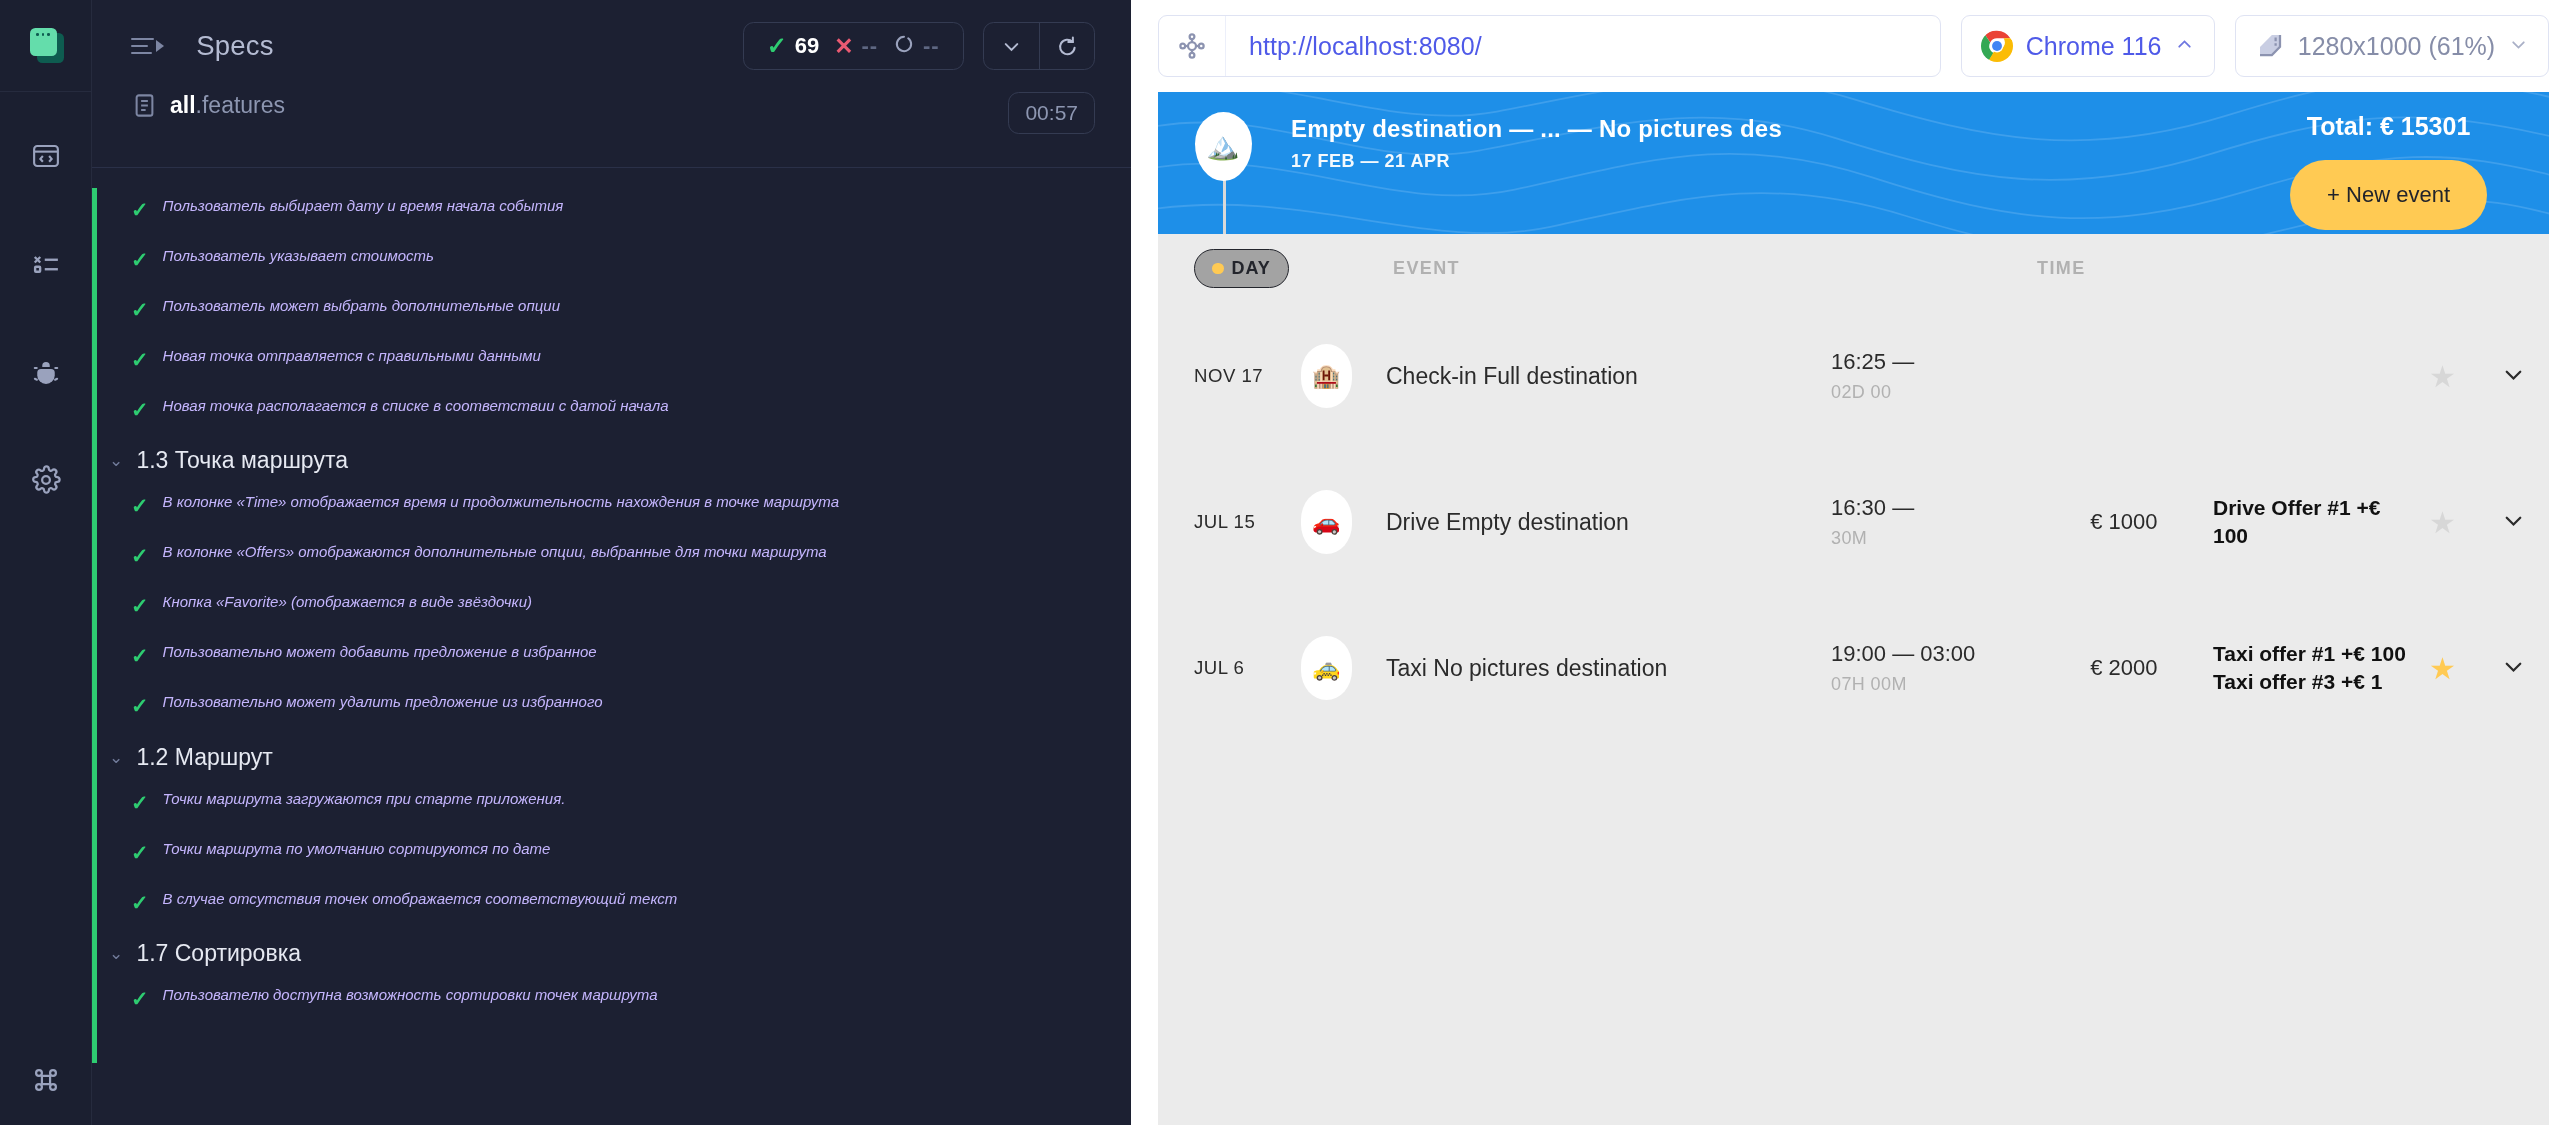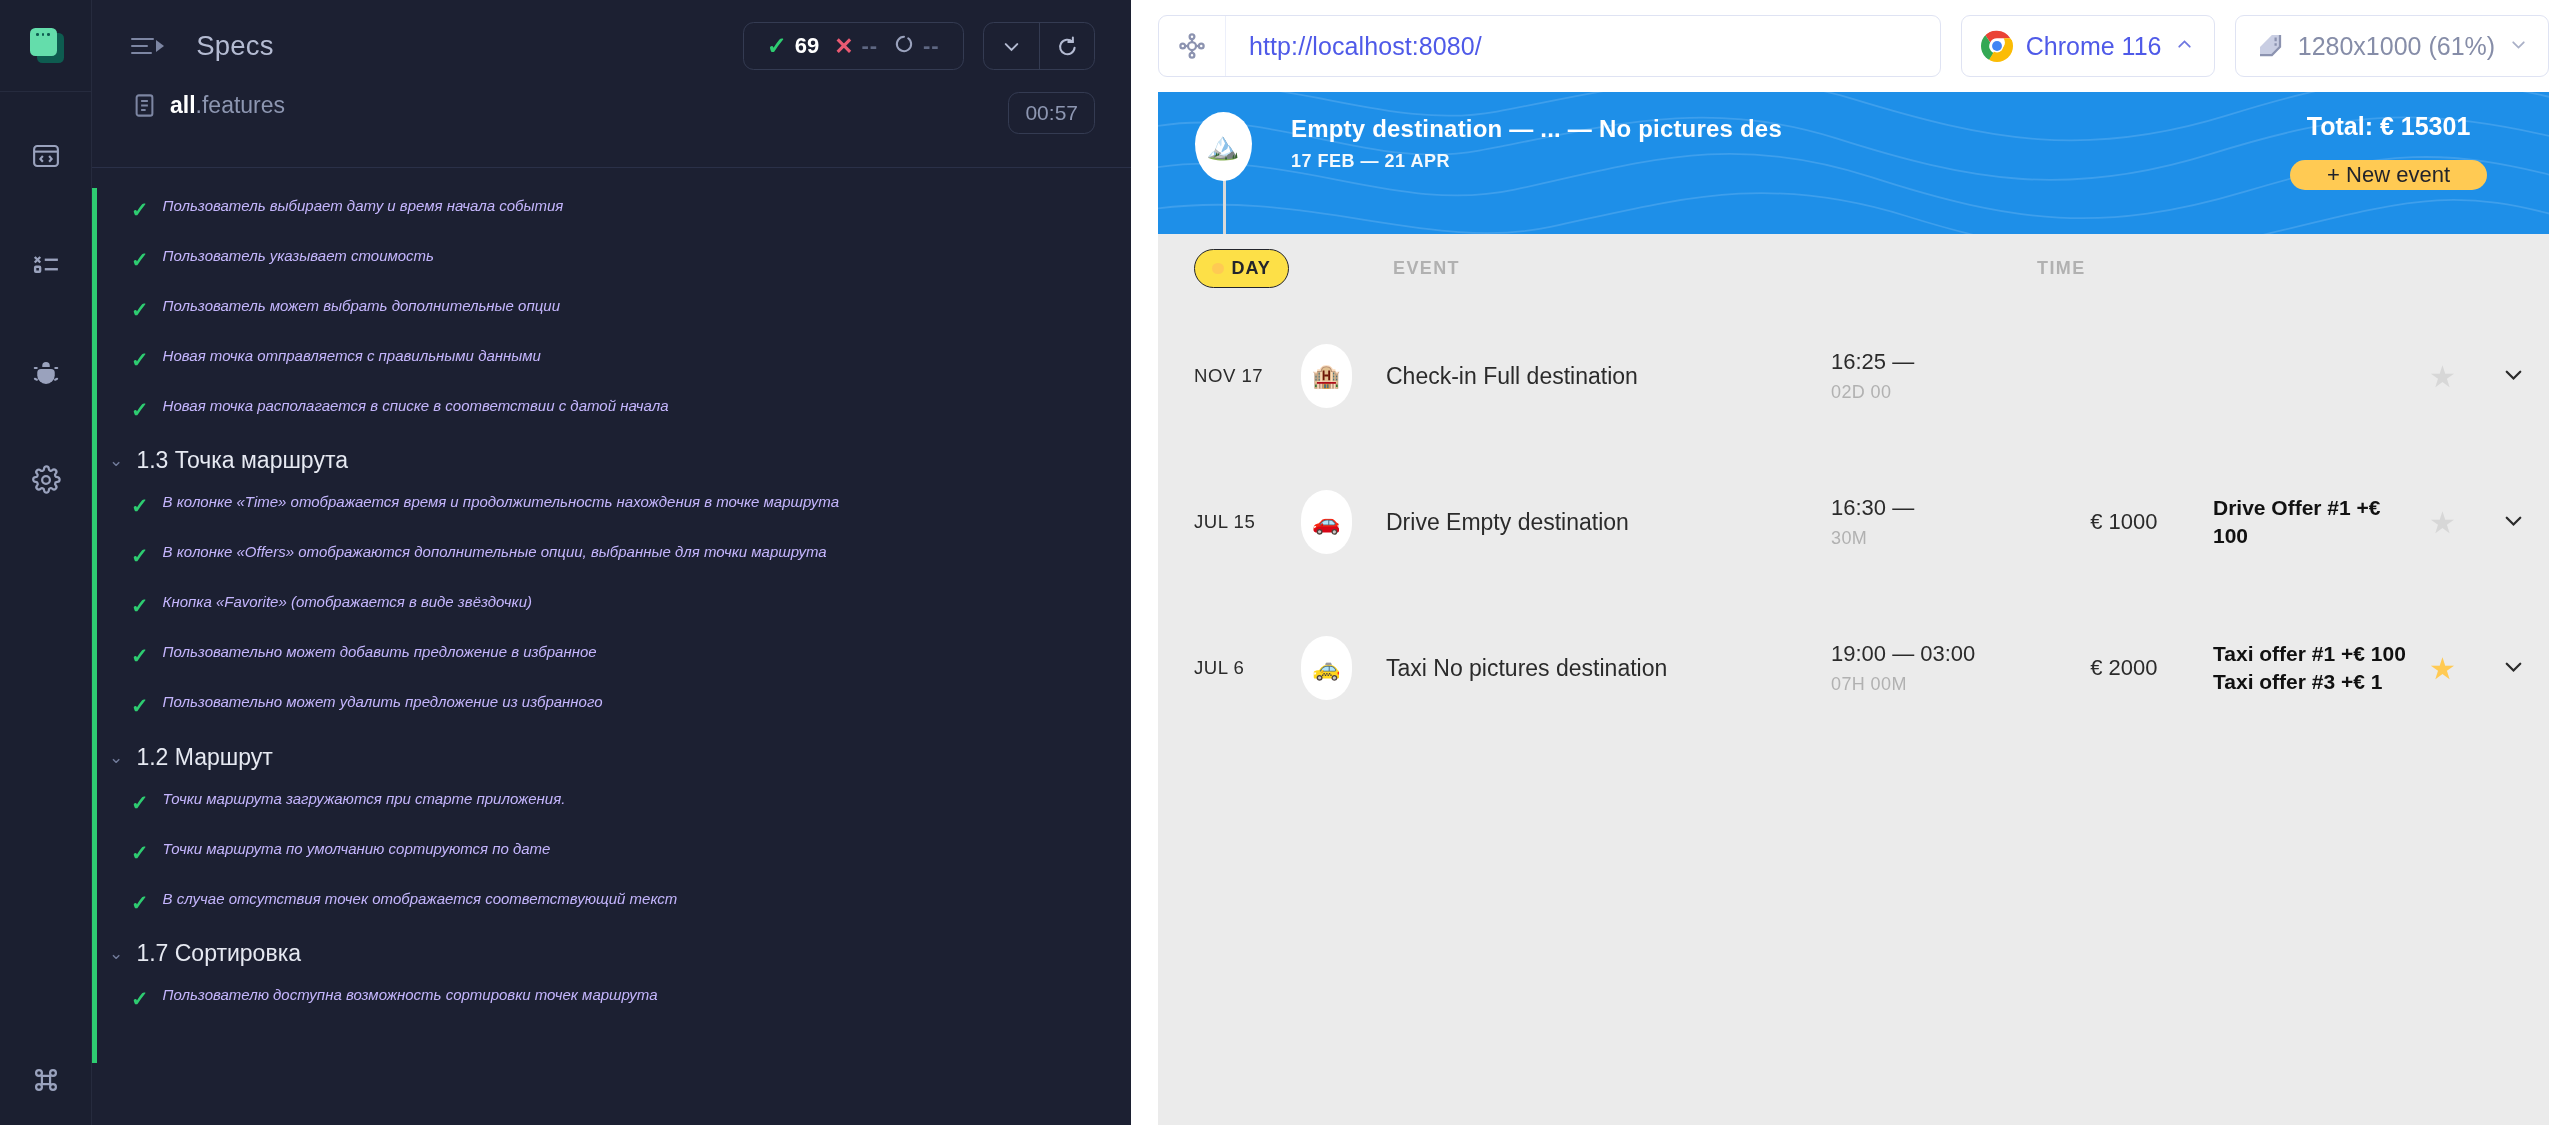--- a/index.html
+++ b/index.html
@@ -165,29 +165,29 @@
   .trip-title-wrap { padding-top: 23px; position: relative; z-index: 2; }
   .trip-title { color: #fff; font-size: 24px; font-weight: 700; letter-spacing: 0.2px; }
   .trip-dates { color: #ffffff; font-size: 18px; font-weight: 700; margin-top: 8px; letter-spacing: 0.5px; opacity: .95; }
   .trip-right {
     margin-left: auto; position: relative; z-index: 2;
     display: flex; flex-direction: column; align-items: center; padding: 19.5px 62px 0 0;
   }
   .trip-total { color: #fff; font-size: 25px; font-weight: 700; }
   .new-event {
     margin-top: 19.5px; background: #ffca53; color: #22242b;
-    border: none; border-radius: 36px; padding: 2px 37px;
+    border: none; border-radius: 36px; padding: 22px 37px;
     font-size: 22px; font-family: inherit; cursor: pointer; text-align: right;
   }
 
   .table-head { display: flex; align-items: center; height: 69px; padding-left: 36px; position: relative; }
   .day-pill {
     border: 1.8px solid #23252c; border-radius: 23px; height: 39px;
     display: flex; align-items: center; gap: 8px; padding: 0 17px;
-    font-size: 18px; font-weight: 700; letter-spacing: 0.9px; color: #23252c; background: #fde047;
+    font-size: 18px; font-weight: 700; letter-spacing: 0.9px; color: #23252c; background: #a3a3a3;
   }
   .day-dot { width: 11.5px; height: 11.5px; border-radius: 50%; background: #ffca53; }
   .col-event { position: absolute; left: 235px; color: #b1b1b1; font-size: 18px; font-weight: 700; letter-spacing: 1.4px; }
   .col-time { position: absolute; left: 879px; color: #b1b1b1; font-size: 18px; font-weight: 700; letter-spacing: 1.4px; }
 
   .row { display: flex; align-items: center; height: 146px; position: relative; padding-left: 36px; }
   .r-date { width: 107px; font-size: 18.6px; color: #2b2b2b; letter-spacing: 0.5px; flex: 0 0 107px; }
   .r-iconbub {
     width: 51px; height: 64px; background: #fff; border-radius: 50% / 46%;
     display: flex; align-items: center; justify-content: center; font-size: 23px;

